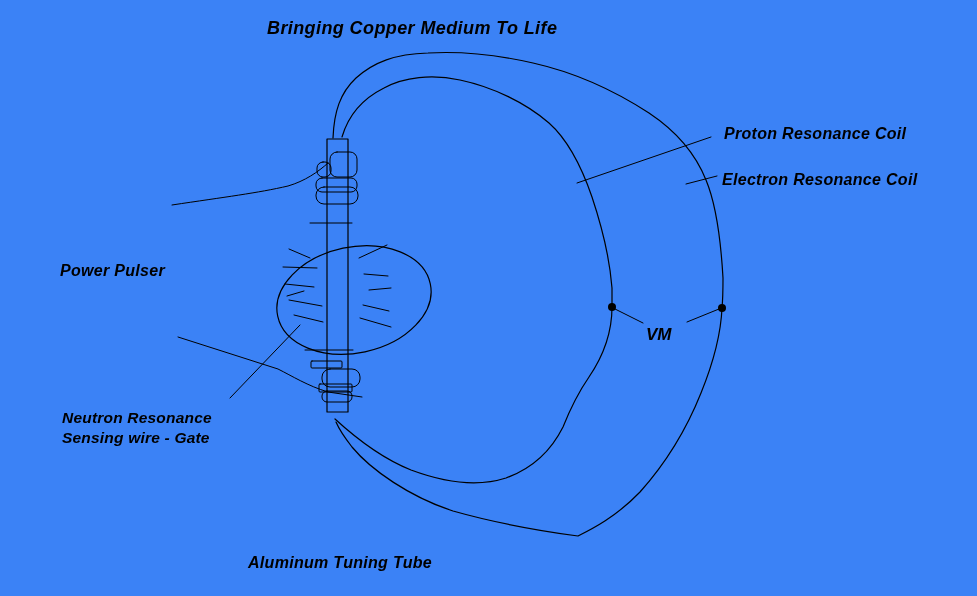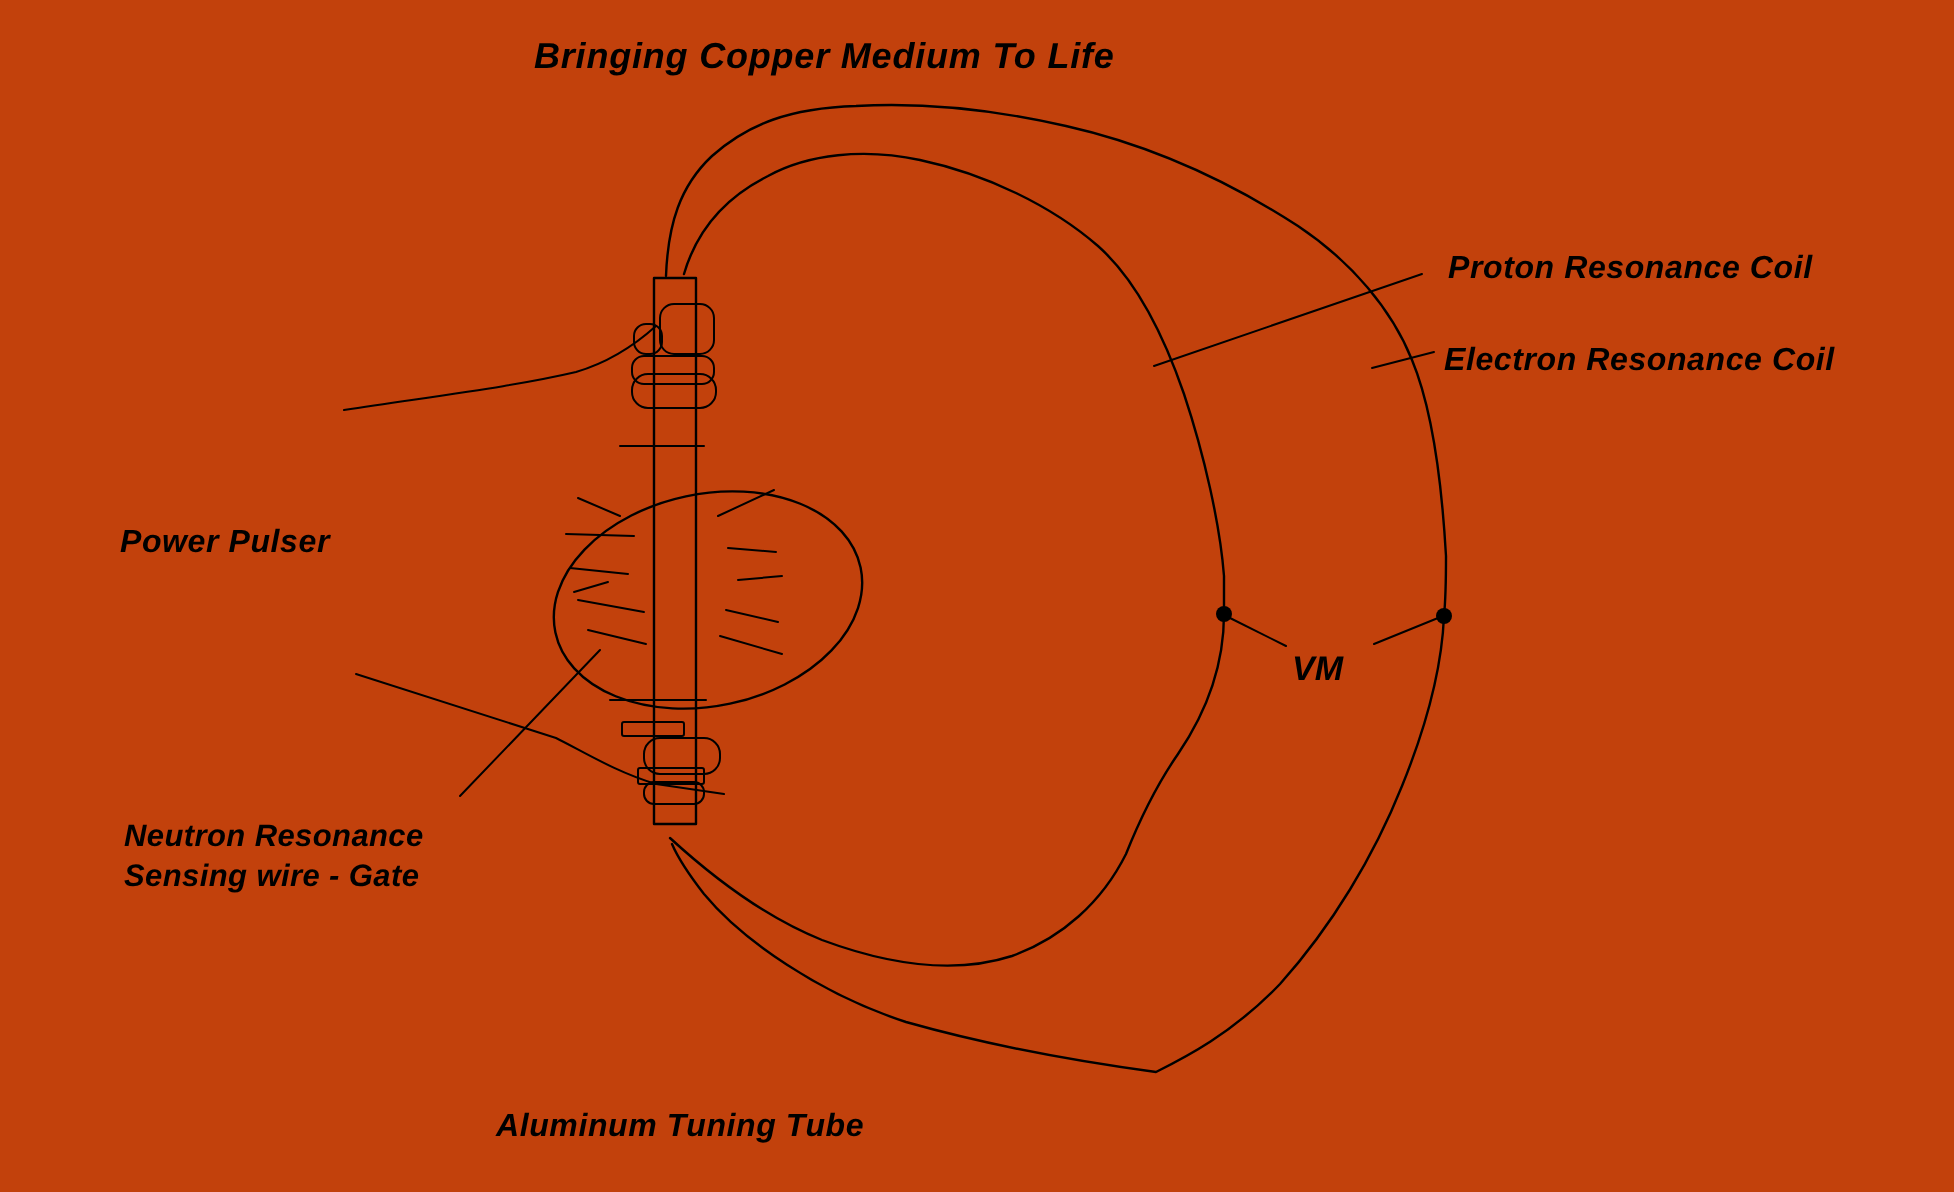--- a/index.html
+++ b/index.html
@@ -4,21 +4,21 @@
 <style>
   html, body {
     margin: 0;
     padding: 0;
     background: #ffffff;
   }
   .canvas {
     position: relative;
     width: 977px;
     height: 596px;
-    background: #c2410c;
+    background: #3b82f6;
     overflow: hidden;
     font-family: "Liberation Sans", sans-serif;
   }
   svg { display: block; }
   .ink {
     stroke: #000000;
     fill: none;
     stroke-width: 1.2;
     stroke-linecap: round;
     stroke-linejoin: round;

